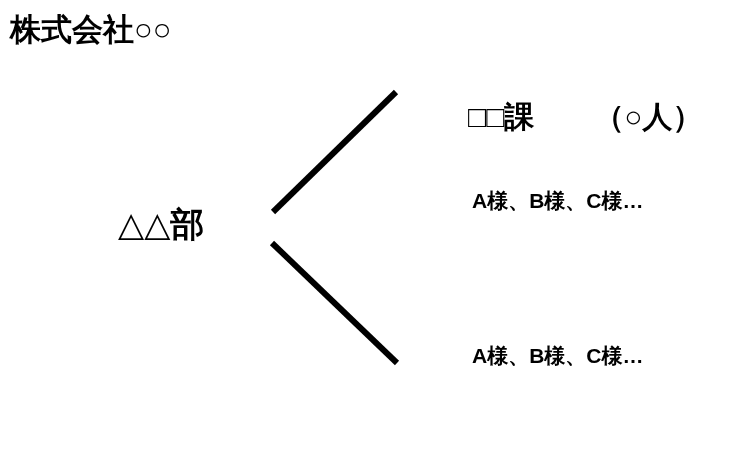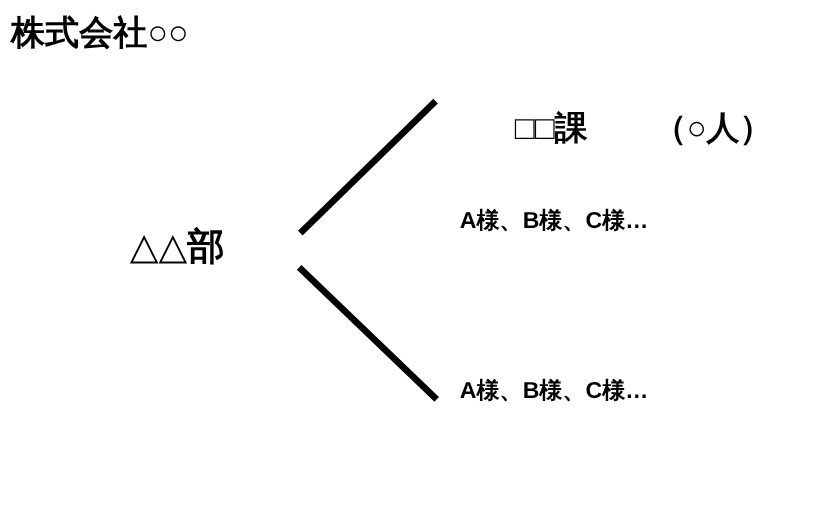--- a/index.html
+++ b/index.html
@@ -60,20 +60,21 @@
     font-size: 30px;
     font-weight: bold;
     line-height: 1.25;
     white-space: pre;
   }
   .section-heading .headcount {
     font-weight: bold;
   }
   .member-list {
     margin-top: 14px;
+    margin-left: 54px;
     font-size: 21px;
     font-weight: bold;
     line-height: 1.3;
     white-space: nowrap;
   }
   .section-group.lower .member-list {
     margin-top: 12px;
   }
 </style>
 </head>

